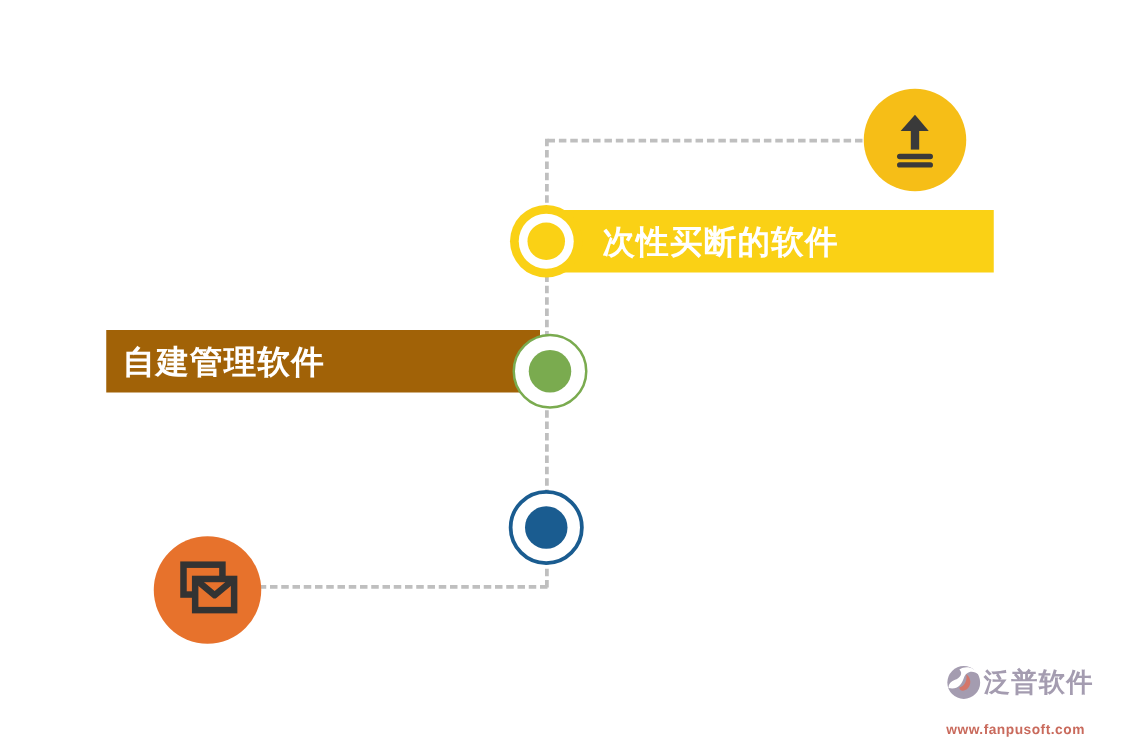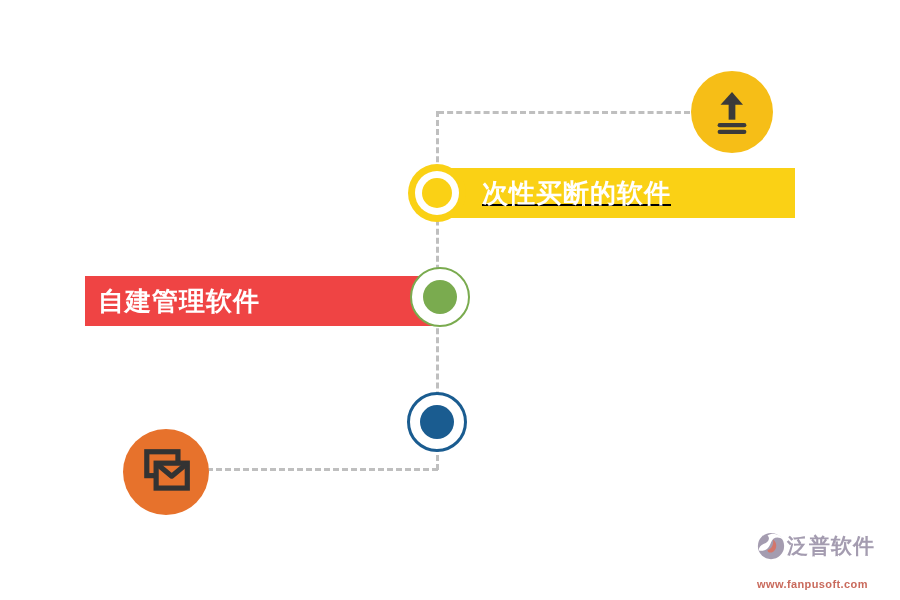--- a/index.html
+++ b/index.html
@@ -15,22 +15,22 @@
   .dash-bottom{left:207px;top:468px;width:231px;}
 
   
   .big-circle{position:absolute;border-radius:50%;display:flex;align-items:center;justify-content:center;z-index:2;}
   .upload-circle{left:691px;top:71px;width:82px;height:82px;background:#f6be17;}
   .mail-circle{left:123px;top:429px;width:86px;height:86px;background:#e7722c;}
 
   
   .banner{position:absolute;height:50px;display:flex;align-items:center;z-index:2;}
   .banner .label{color:#ffffff;font-size:26px;font-weight:bold;letter-spacing:1px;white-space:nowrap;}
-  .banner-buyout{left:440px;top:168px;width:355px;background:#fad115;padding-left:42px;box-sizing:border-box;text-decoration:underline;}
-  .banner-selfbuilt{left:85px;top:276px;width:347px;background:#ef4444;padding-left:13px;box-sizing:border-box;}
+  .banner-buyout{left:440px;top:168px;width:355px;background:#fad115;padding-left:42px;box-sizing:border-box;}
+  .banner-selfbuilt{left:85px;top:264px;width:347px;background:#a16207;padding-left:13px;box-sizing:border-box;}
   .banner-saas{left:440px;top:397px;width:356px;background:#1a5c90;padding-left:40px;box-sizing:border-box;}
 
   
   .node{position:absolute;border-radius:50%;display:flex;align-items:center;justify-content:center;z-index:3;background:#fff;}
   .node .dot{border-radius:50%;}
   .node-buyout{left:408px;top:164px;width:58px;height:58px;background:#fad115;}
   .node-buyout .ring{width:44px;height:44px;border-radius:50%;background:#ffffff;display:flex;align-items:center;justify-content:center;}
   .node-buyout .dot{width:30px;height:30px;background:#fad115;}
   .node-selfbuilt{left:410px;top:267px;width:60px;height:60px;border:2px solid #7aab4f;box-sizing:border-box;}
   .node-selfbuilt .dot{width:34px;height:34px;background:#7aab4f;}

